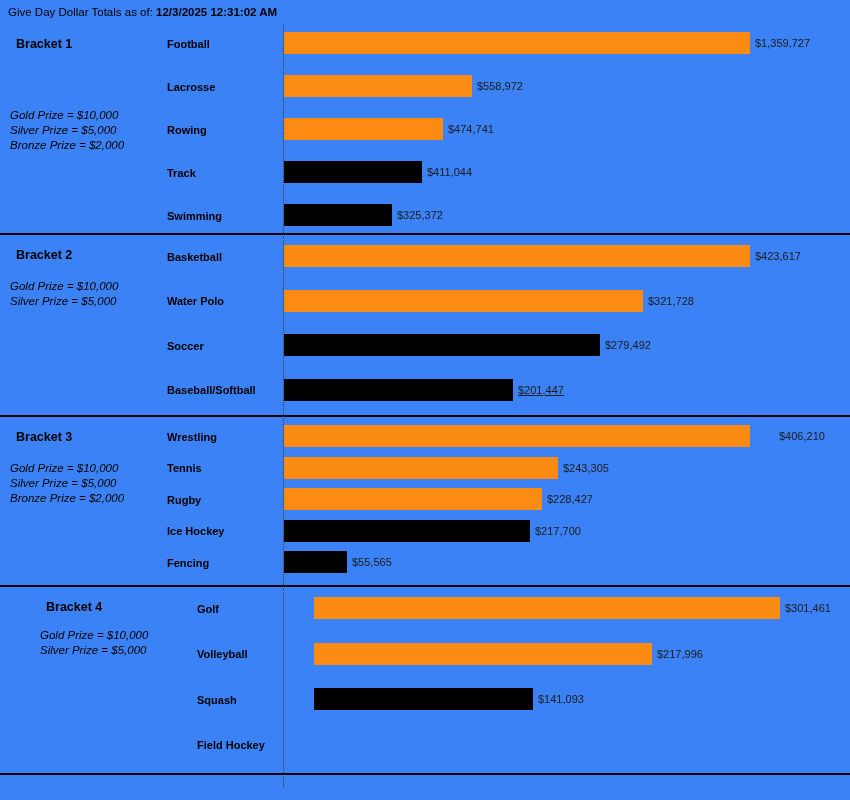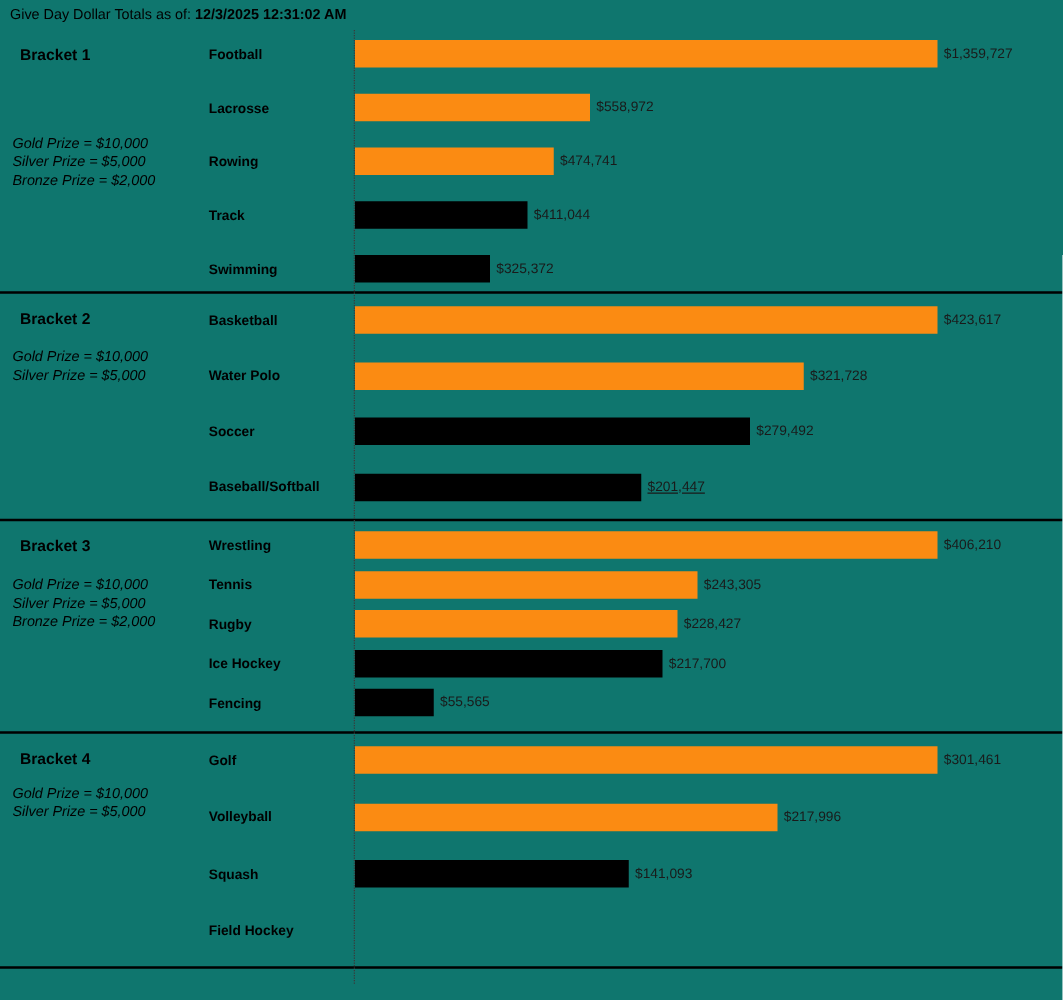--- a/index.html
+++ b/index.html
@@ -6,21 +6,21 @@
   html, body {
     margin: 0; padding: 0;
     background: #ffffff;
     font-family: "Liberation Sans", sans-serif;
     color: #000000;
   }
   #page {
     position: relative;
     width: 850px;
     height: 800px;
-    background: #0f766e;
+    background: #3b82f6;
     overflow: hidden;
   }
 
   
   .title-bar {
     position: absolute;
     left: 8px; top: 5px;
     font-size: 11.5px;
     font-weight: normal;
     white-space: nowrap;
@@ -204,42 +204,42 @@
               <div class="bracket-title">Bracket 3</div>
               <div class="prize-list" style="margin-top: 16px;">
                 <span class="prize-line">Gold Prize = $10,000</span>
                 <span class="prize-line">Silver Prize = $5,000</span>
                 <span class="prize-line">Bronze Prize = $2,000</span>
               </div>
             </div>
             <div class="rows" style="top: 8px;">
               <div class="row" style="height: 31.5px; position: absolute; left: 0px; top: 0px; width: 748px;">
                 <div class="row-label" style="top: 5.5px;">Wrestling</div>
-                <div class="bar-wrap" style="top: 0px; height: 22px;"><div class="bar gold" style="width: 466px; height: 22px; background: rgb(251, 139, 18);"></div><span class="bar-value" style="line-height: 22px;">$406,210</span></div>
+                <div class="bar-wrap" style="top: 0px; height: 22px;"><div class="bar gold" style="width: 466px; height: 22px; background: rgb(251, 139, 18);"></div><span class="bar-value" style="line-height: 22px; margin-left: 24px;">$406,210</span></div>
               </div>
               <div class="row" style="height: 31.5px; position: absolute; left: 0px; top: 31.5px; width: 850px;">
                 <div class="row-label" style="top: 5.5px;">Tennis</div>
                 <div class="bar-wrap" style="top: 0px; height: 22px;"><div class="bar gold" style="width: 274px; height: 22px; background: rgb(251, 139, 18);"></div><span class="bar-value" style="line-height: 22px;">$243,305</span></div>
               </div>
               <div class="row" style="height: 31.5px; position: absolute; left: 0px; top: 63px; width: 850px;">
                 <div class="row-label" style="top: 5.5px;">Rugby</div>
                 <div class="bar-wrap" style="top: 0px; height: 22px;"><div class="bar gold" style="width: 258px; height: 22px; background: rgb(251, 139, 18);"></div><span class="bar-value" style="line-height: 22px;">$228,427</span></div>
               </div>
               <div class="row" style="height: 31.5px; position: absolute; left: 0px; top: 94.5px; width: 850px;">
                 <div class="row-label" style="top: 5.5px;">Ice Hockey</div>
                 <div class="bar-wrap" style="top: 0px; height: 22px;"><div class="bar plain" style="width: 246px; height: 22px; background: rgb(0, 0, 0);"></div><span class="bar-value" style="line-height: 22px;">$217,700</span></div>
               </div>
               <div class="row" style="height: 31.5px; position: absolute; left: 0px; top: 126px; width: 850px;">
                 <div class="row-label" style="top: 5.5px;">Fencing</div>
                 <div class="bar-wrap" style="top: 0px; height: 22px;"><div class="bar plain" style="width: 63px; height: 22px; background: rgb(0, 0, 0);"></div><span class="bar-value" style="line-height: 22px;">$55,565</span></div>
               </div>
             </div>
           </div>
         </div>
-        <div class="bracket" style="height: 188px;">
+        <div class="bracket" style="height: 188px; padding-left: 30px;">
           <div class="bracket-inner">
             <div class="bracket-meta" style="top: 12px;">
               <div class="bracket-title">Bracket 4</div>
               <div class="prize-list" style="margin-top: 13px;">
                 <span class="prize-line">Gold Prize = $10,000</span>
                 <span class="prize-line">Silver Prize = $5,000</span>
               </div>
             </div>
             <div class="rows" style="top: 10px;">
               <div class="row" style="height: 45.5px; position: absolute; left: 0px; top: 0px; width: 850px;">

